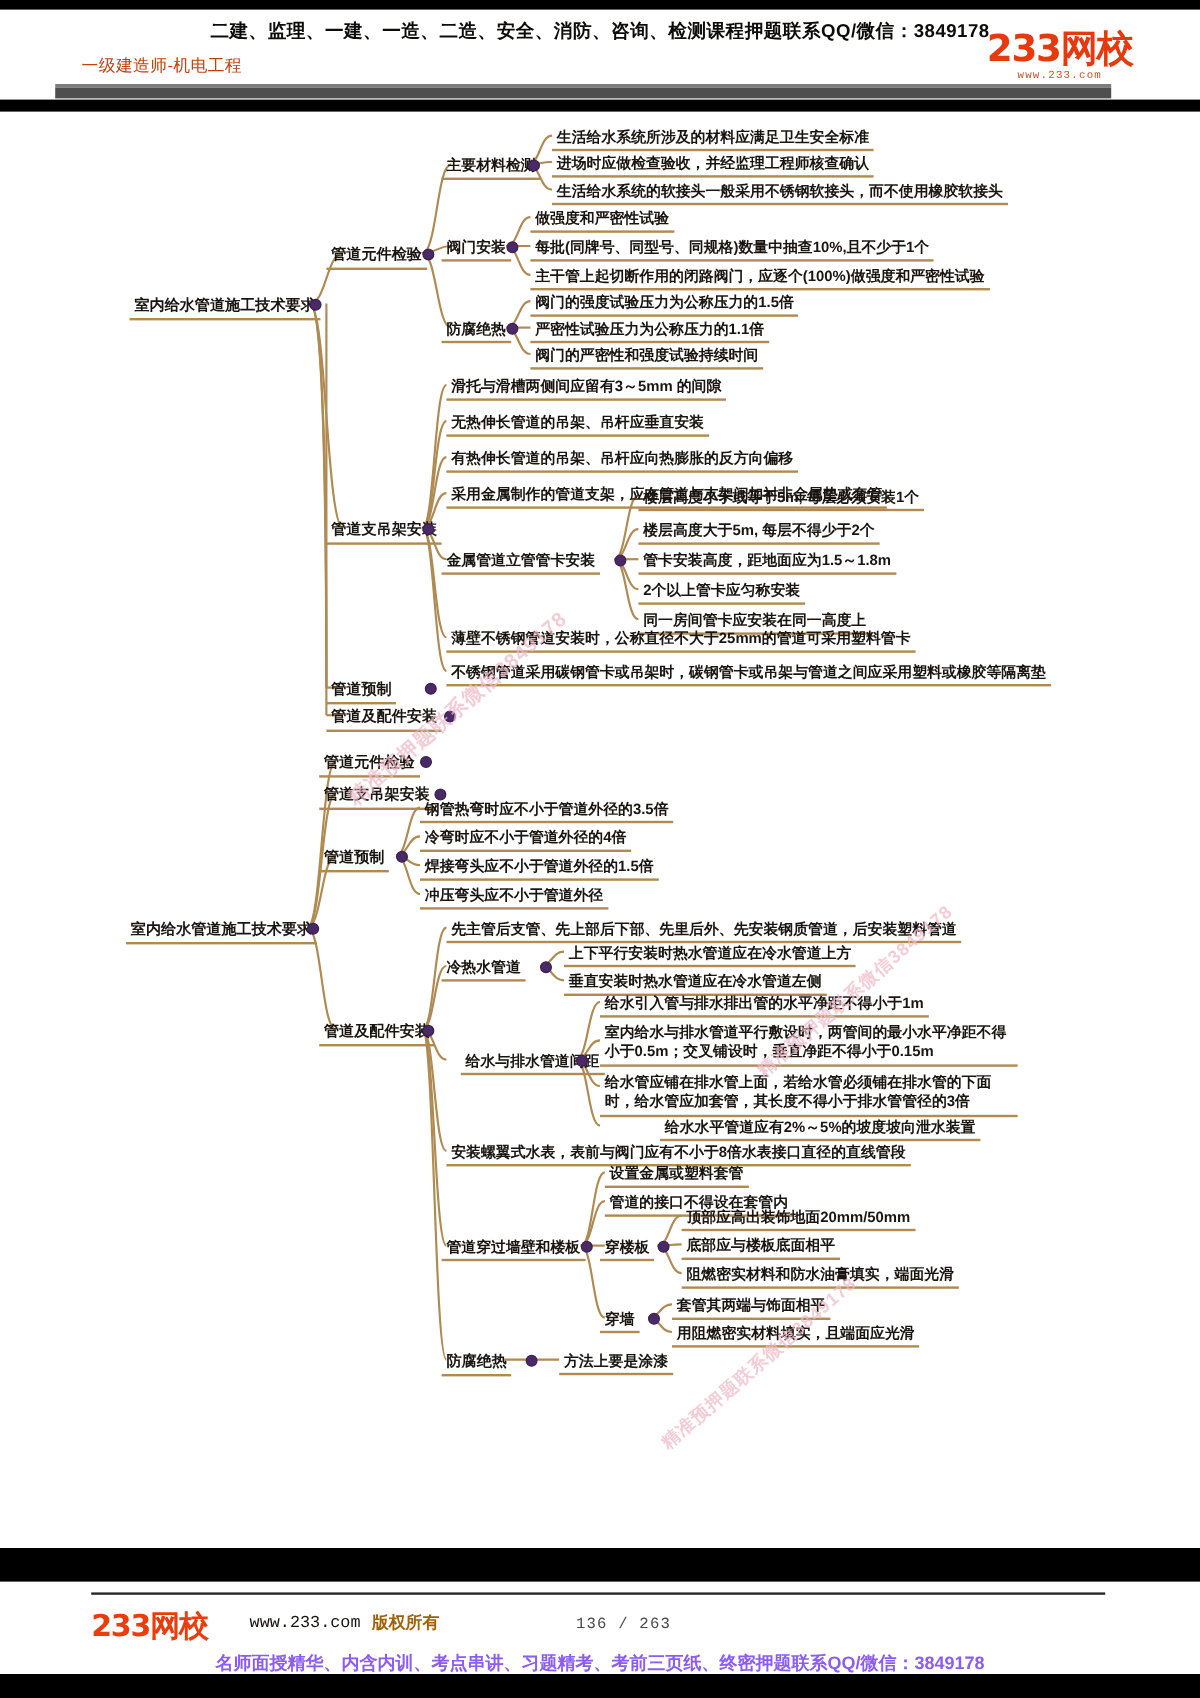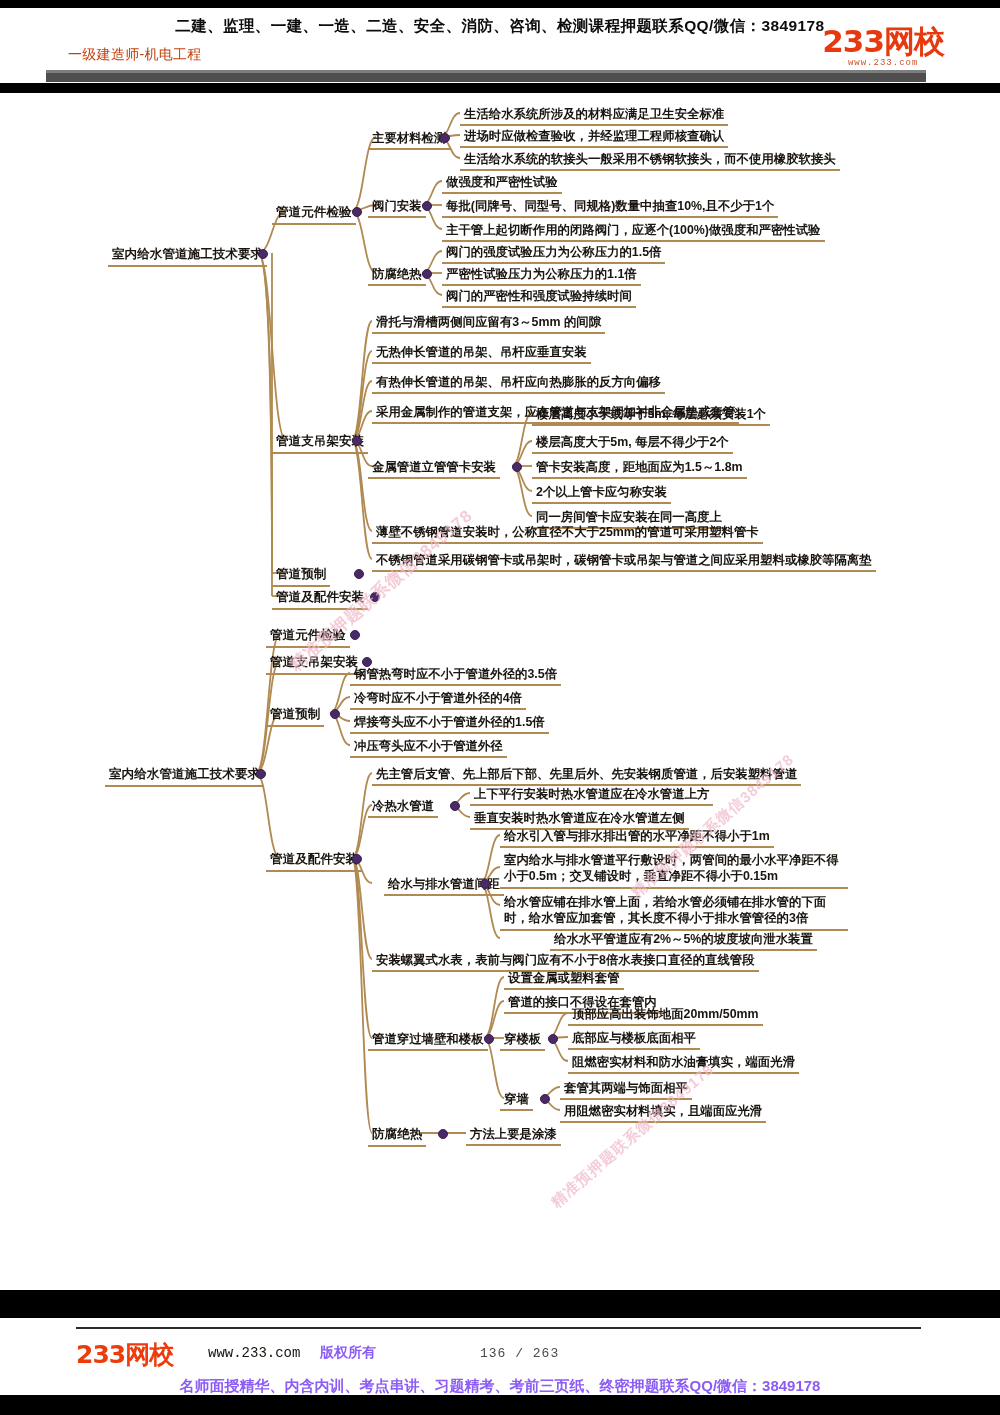--- a/index.html
+++ b/index.html
@@ -56,21 +56,21 @@
     transform:rotate(-41deg);transform-origin:left bottom;white-space:nowrap;
     font-size:17px;letter-spacing:1px;pointer-events:none;
   }
 
   
   .ft-rule{position:absolute;top:1327px;left:76px;width:845px;height:2px;background:#2a2a2a;}
   .ft-logo{position:absolute;top:1338px;left:76px;font-size:25px;font-weight:bold;
     color:#ec3c0b;letter-spacing:-1px;font-family:"DejaVu Sans",sans-serif;}
   .ft-site{position:absolute;top:1345px;left:208px;font-size:14px;color:#17140f;
     font-family:"Liberation Mono",monospace;}
-  .ft-copy{position:absolute;top:1344px;left:320px;font-size:14px;font-weight:bold;color:#8b5cf6;}
+  .ft-copy{position:absolute;top:1344px;left:310px;font-size:14px;font-weight:bold;color:#a16207;}
   .ft-page{position:absolute;top:1346px;left:480px;font-size:13px;color:#4a4a4a;
     font-family:"Liberation Mono",monospace;letter-spacing:1px;}
   .ft-promo{position:absolute;top:1377px;left:0;width:1000px;text-align:center;
     font-size:15px;font-weight:bold;color:#8b5cf6;}
 </style>
 </head>
 <body>
 
 <div class="band band-top"></div>
 <div class="hdr-promo">二建、监理、一建、一造、二造、安全、消防、咨询、检测课程押题联系QQ/微信：3849178</div>

